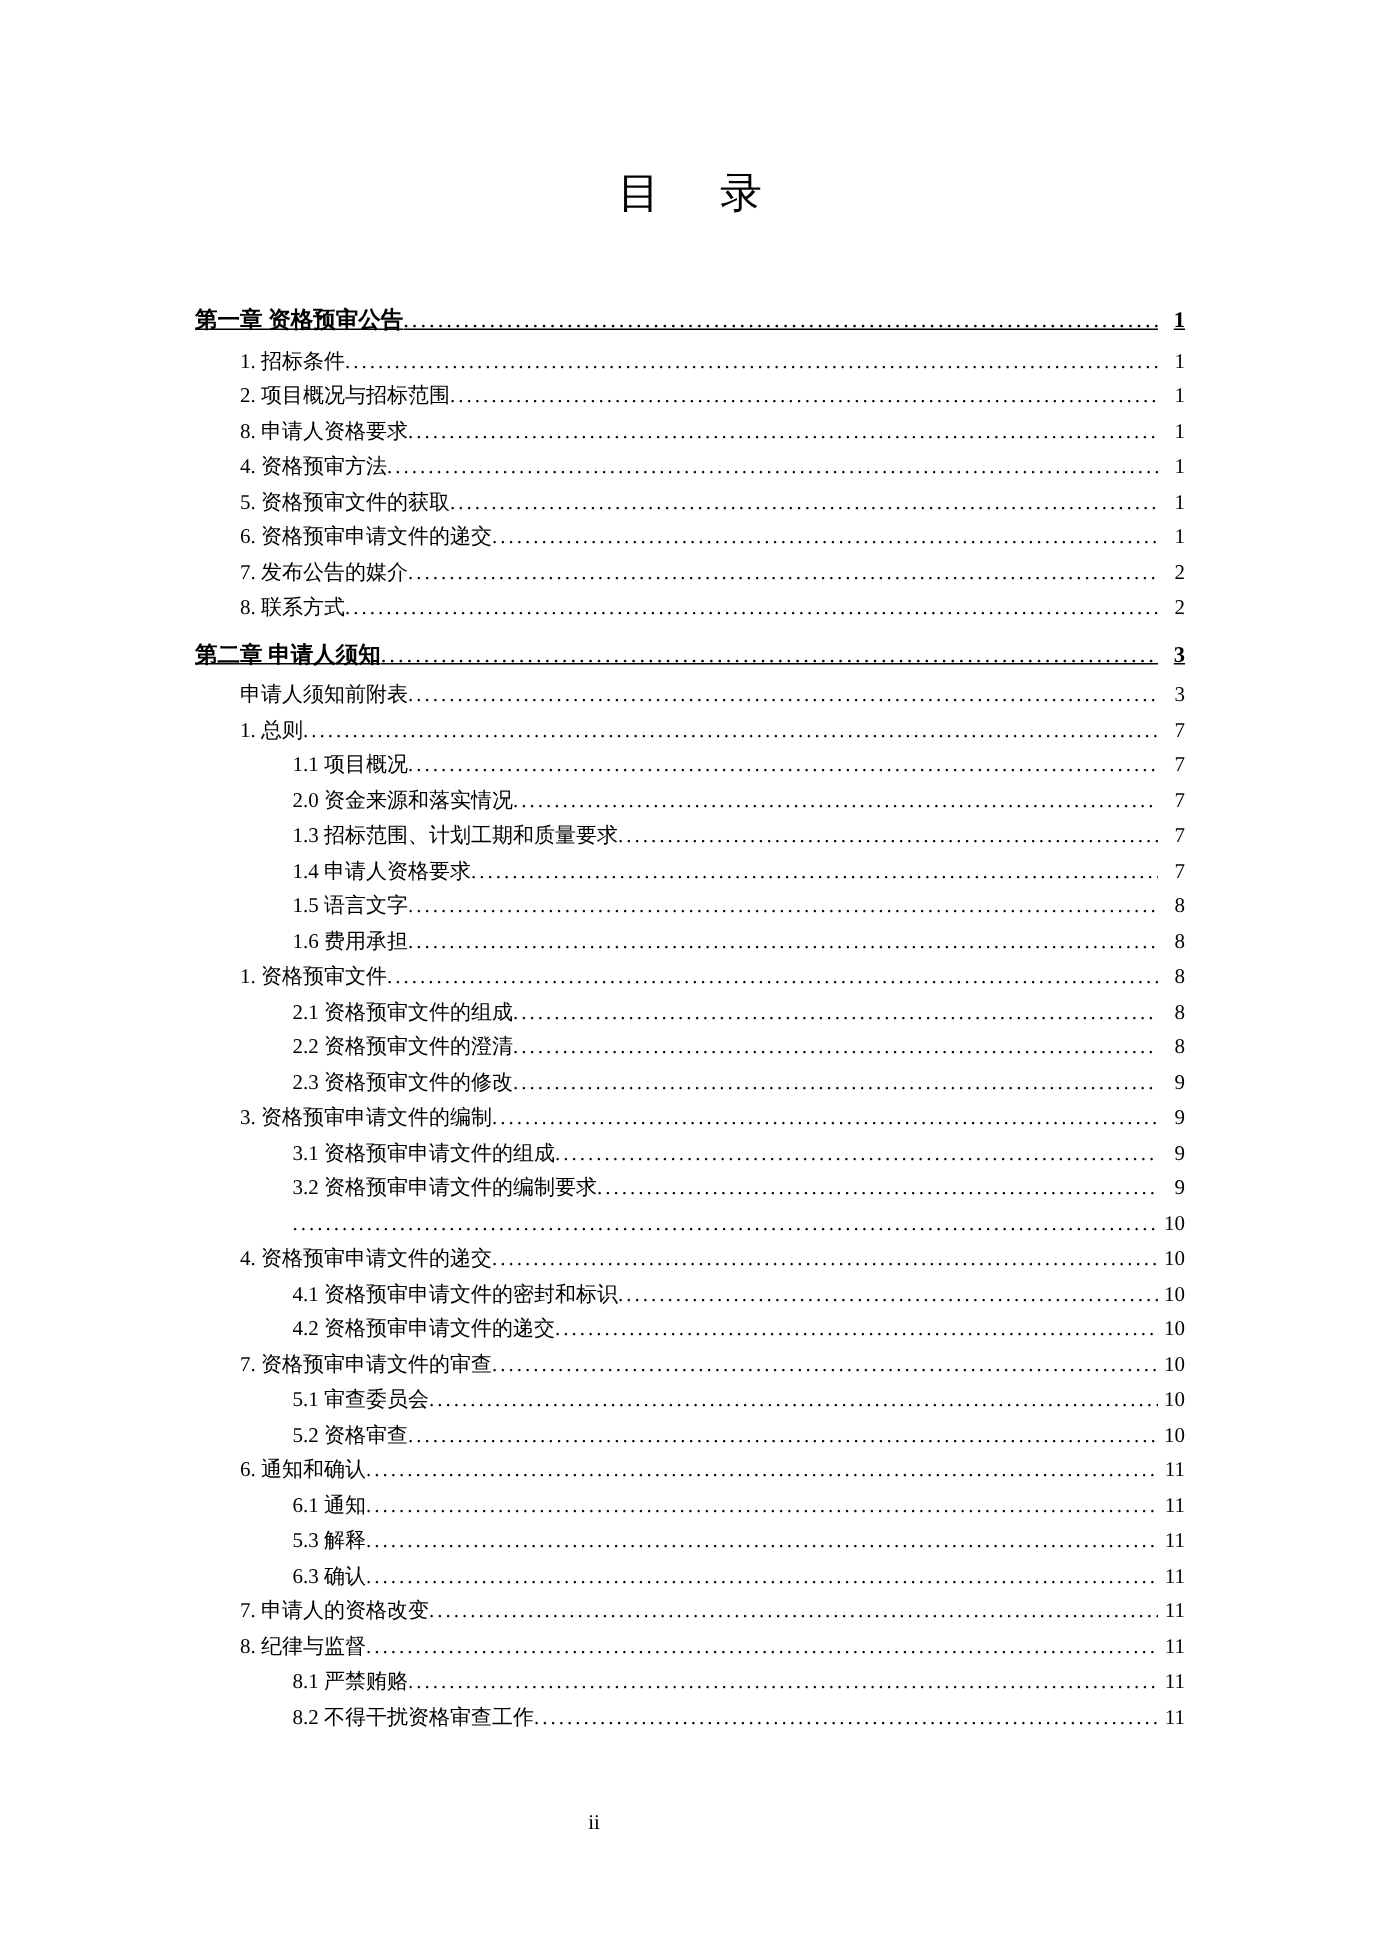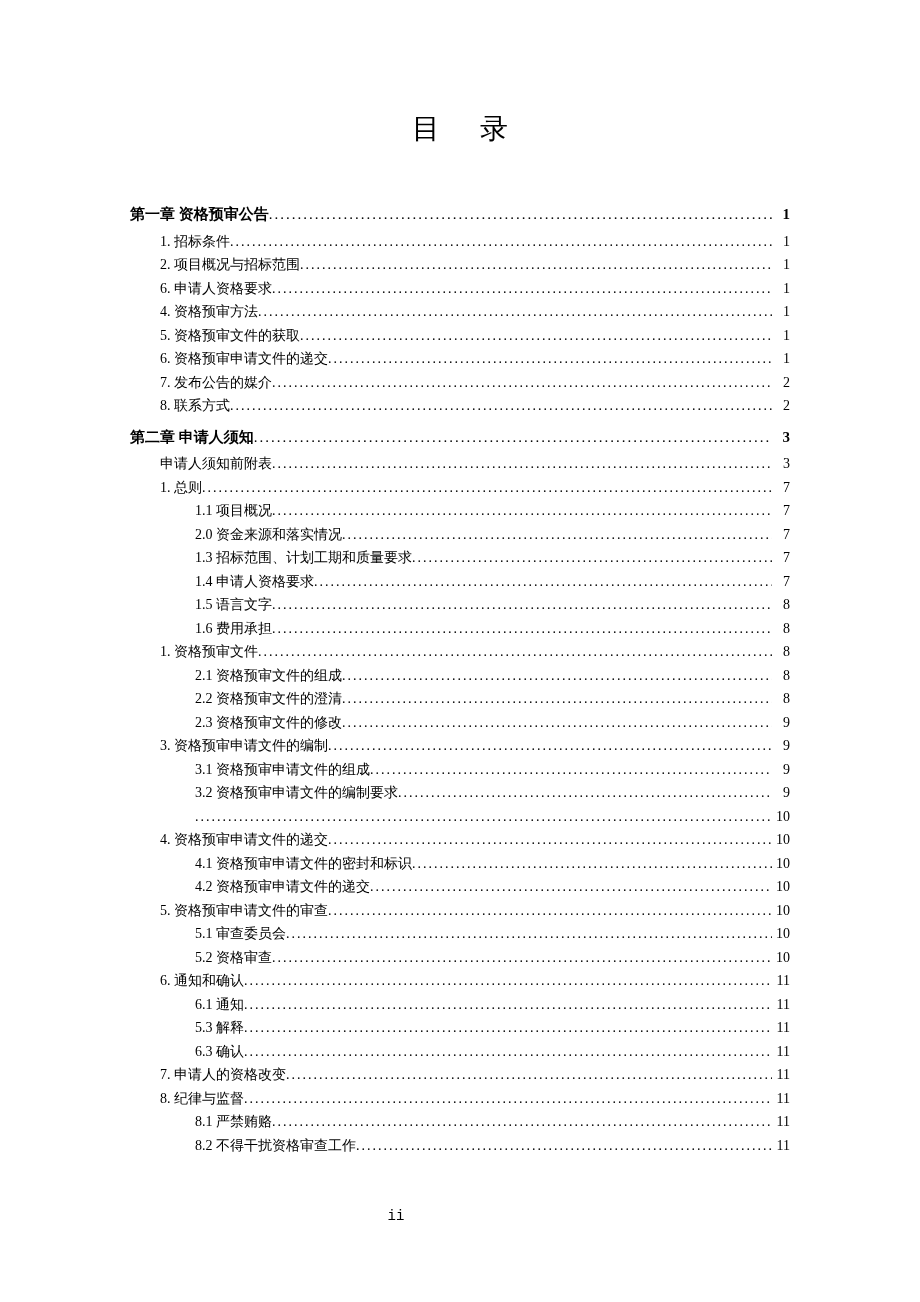--- a/index.html
+++ b/index.html
@@ -27,20 +27,21 @@
       align-items: baseline;
       font-size: 14px;
       line-height: 23.5px;
       white-space: nowrap;
     }
     .lvl-1 {
       font-weight: bold;
       font-size: 15px;
       margin-top: 8px;
       margin-bottom: 3px;
+      text-decoration: underline;
     }
     .lvl-1:first-child { margin-top: 0; }
     .lvl-2 { padding-left: 30px; }
     .lvl-3 { padding-left: 65px; }
     .toc-label {
       flex: 0 0 auto;
     }
     .lvl-1 .toc-label {
       font-weight: bold;
     }
@@ -59,21 +60,21 @@
       text-align: right;
       min-width: 18px;
     }
     .pagenum {
       position: absolute;
       bottom: 78px;
       width: 792px;
       left: 0;
       text-align: center;
       font-size: 14px;
-      font-family: Liberation Mono, monospace;
+      font-family: Liberation Serif, serif;
     }
   </style>
 </head>
 <body>
 
 <div class="page">
   <h1 class="title">目录</h1>
   <div class="toc" id="toc">
       <div class="toc-entry lvl-1">
         <span class="toc-label">第一章  资格预审公告</span>
@@ -87,21 +88,21 @@
         <span class="dots"></span>
         <span class="toc-page">1</span>
       </div>
       <div class="toc-entry lvl-2">
         <span class="toc-label">2.  项目概况与招标范围</span>
         <span> </span>
         <span class="dots"></span>
         <span class="toc-page">1</span>
       </div>
       <div class="toc-entry lvl-2">
-        <span class="toc-label">6.  申请人资格要求</span>
+        <span class="toc-label">8.  申请人资格要求</span>
         <span> </span>
         <span class="dots"></span>
         <span class="toc-page">1</span>
       </div>
       <div class="toc-entry lvl-2">
         <span class="toc-label">4.  资格预审方法</span>
         <span> </span>
         <span class="dots"></span>
         <span class="toc-page">1</span>
       </div>
@@ -242,21 +243,21 @@
         <span class="dots"></span>
         <span class="toc-page">10</span>
       </div>
       <div class="toc-entry lvl-3">
         <span class="toc-label">4.2  资格预审申请文件的递交</span>
         <span> </span>
         <span class="dots"></span>
         <span class="toc-page">10</span>
       </div>
       <div class="toc-entry lvl-2">
-        <span class="toc-label">5. 资格预审申请文件的审查</span>
+        <span class="toc-label">7. 资格预审申请文件的审查</span>
         <span> </span>
         <span class="dots"></span>
         <span class="toc-page">10</span>
       </div>
       <div class="toc-entry lvl-3">
         <span class="toc-label">5.1  审查委员会</span>
         <span> </span>
         <span class="dots"></span>
         <span class="toc-page">10</span>
       </div>

